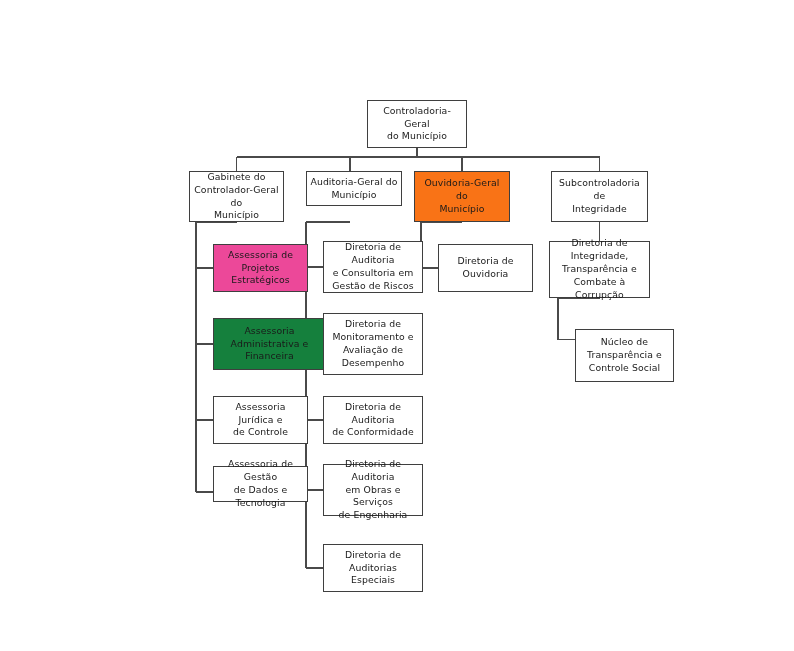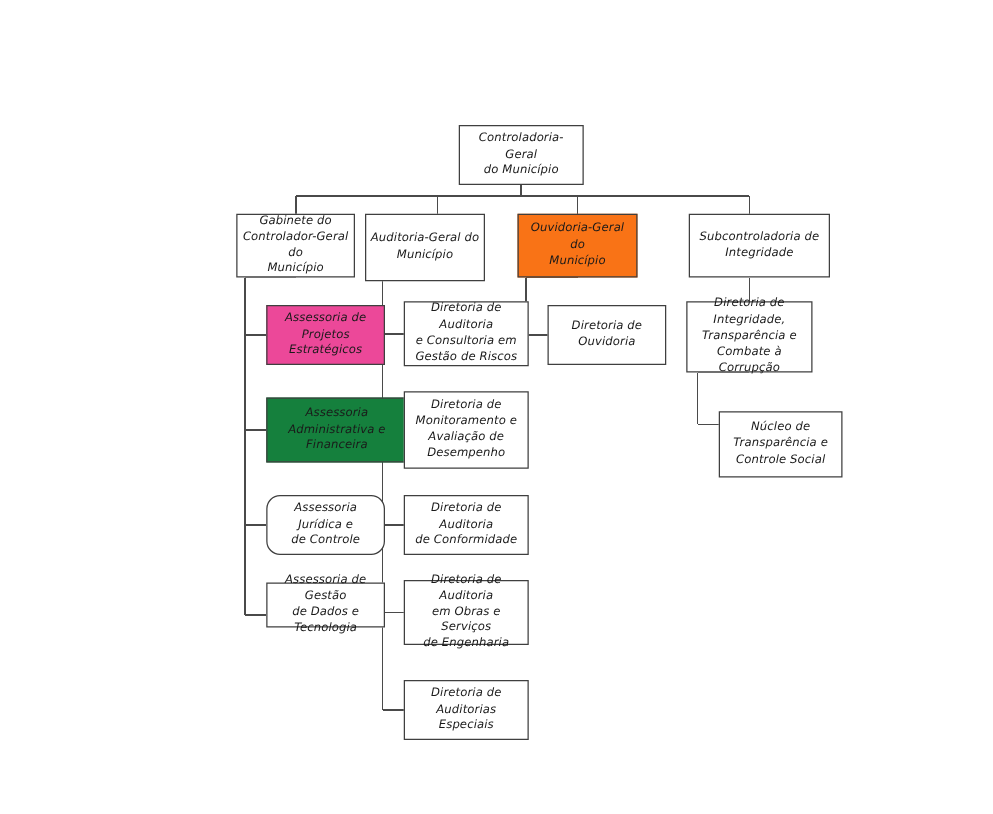--- a/index.html
+++ b/index.html
@@ -31,21 +31,20 @@
     display: flex;
     align-items: center;
     justify-content: center;
     text-align: center;
     color: #1a1a1a;
     font-size: 9.3px;
     line-height: 1.38;
     padding: 2px 3px;
     white-space: pre-line;
     letter-spacing: 0.01em;
-    font-style: italic;
   }
 </style>
 </head>
 <body>
 
 <div id="chart-root">
 
   <svg id="connector-layer" viewBox="0 0 794 651" width="794" height="651" aria-hidden="true">
       <line x1="417" y1="148" x2="417" y2="157" stroke="#4a4a4a" stroke-width="1.4" shape-rendering="crispEdges"></line>
       <line x1="236.5" y1="157" x2="599.5" y2="157" stroke="#4a4a4a" stroke-width="1.4" shape-rendering="crispEdges"></line>
@@ -74,32 +73,32 @@
       <line x1="558" y1="298" x2="599.5" y2="298" stroke="#4a4a4a" stroke-width="1.4" shape-rendering="crispEdges"></line>
       <line x1="558" y1="339.5" x2="575" y2="339.5" stroke="#4a4a4a" stroke-width="1.4" shape-rendering="crispEdges"></line>
     </svg>
 
   <div id="node-layer">
       <div class="node" style="left: 367px; top: 100px; width: 100px; height: 48px; border-color: rgb(63, 63, 63); background: rgb(255, 255, 255); color: rgb(26, 26, 26);">Controladoria-Geral
 do Município</div>
       <div class="node" style="left: 189px; top: 171px; width: 95px; height: 51px; border-color: rgb(63, 63, 63); background: rgb(255, 255, 255); color: rgb(26, 26, 26);">Gabinete do
 Controlador-Geral do
 Município</div>
-      <div class="node" style="left: 292px; top: 171px; width: 96px; height: 54px; border-color: rgb(63, 63, 63); background: rgb(255, 255, 255); color: rgb(26, 26, 26);">Auditoria-Geral do
+      <div class="node" style="left: 306px; top: 171px; width: 96px; height: 35px; border-color: rgb(63, 63, 63); background: rgb(255, 255, 255); color: rgb(26, 26, 26);">Auditoria-Geral do
 Município</div>
       <div class="node" style="left: 414px; top: 171px; width: 96px; height: 51px; border-color: rgb(63, 63, 63); background: #f97316; color: rgb(26, 26, 26);">Ouvidoria-Geral do
 Município</div>
-      <div class="node" style="left: 551px; top: 171px; width: 113px; height: 51px; border-color: rgb(63, 63, 63); background: rgb(255, 255, 255); color: rgb(26, 26, 26);">Subcontroladoria de
+      <div class="node" style="left: 551px; top: 171px; width: 97px; height: 51px; border-color: rgb(63, 63, 63); background: rgb(255, 255, 255); color: rgb(26, 26, 26);">Subcontroladoria de
 Integridade</div>
       <div class="node" style="left: 213px; top: 244px; width: 95px; height: 48px; border-color: rgb(63, 63, 63); background: #ec4899; color: rgb(26, 26, 26);">Assessoria de
 Projetos Estratégicos</div>
       <div class="node" style="left: 213px; top: 318px; width: 113px; height: 52px; border-color: rgb(63, 63, 63); background: #15803d; color: rgb(26, 26, 26);">Assessoria
 Administrativa e
 Financeira</div>
-      <div class="node" style="left: 213px; top: 396px; width: 95px; height: 48px; border-color: rgb(63, 63, 63); background: rgb(255, 255, 255); color: rgb(26, 26, 26); border-radius: 11px;">Assessoria Jurídica e
+      <div class="node" style="left: 213px; top: 396px; width: 95px; height: 48px; border-color: rgb(63, 63, 63); background: rgb(255, 255, 255); color: rgb(26, 26, 26);">Assessoria Jurídica e
 de Controle</div>
       <div class="node" style="left: 213px; top: 466px; width: 95px; height: 36px; border-color: rgb(63, 63, 63); background: rgb(255, 255, 255); color: rgb(26, 26, 26);">Assessoria de Gestão
 de Dados e
 Tecnologia</div>
       <div class="node" style="left: 323px; top: 241px; width: 100px; height: 52px; border-color: rgb(63, 63, 63); background: rgb(255, 255, 255); color: rgb(26, 26, 26);">Diretoria de Auditoria
 e Consultoria em
 Gestão de Riscos</div>
       <div class="node" style="left: 323px; top: 313px; width: 100px; height: 62px; border-color: rgb(63, 63, 63); background: rgb(255, 255, 255); color: rgb(26, 26, 26);">Diretoria de
 Monitoramento e
 Avaliação de

